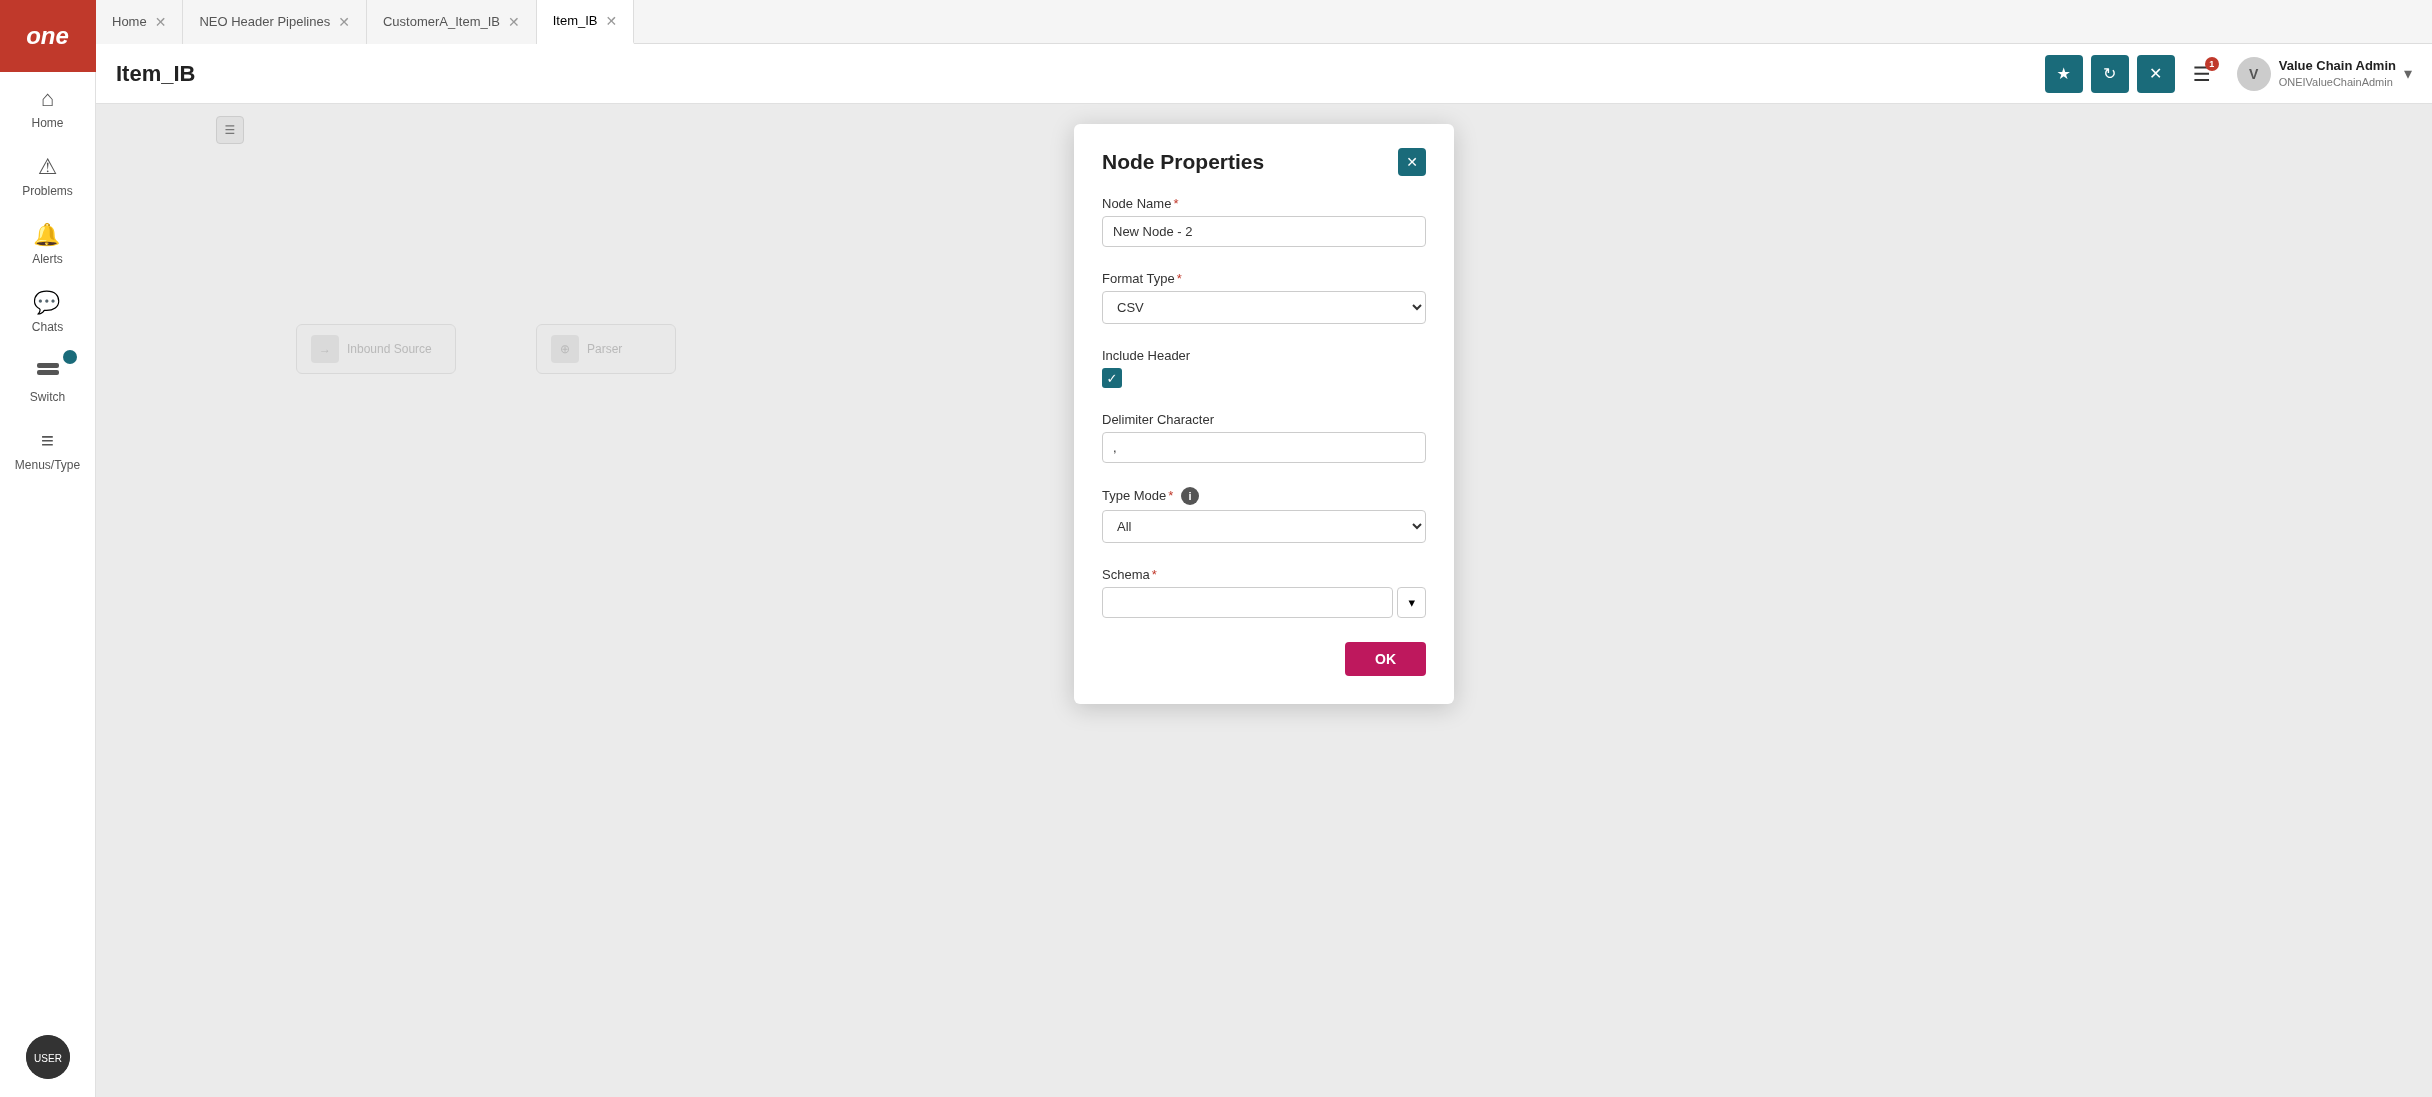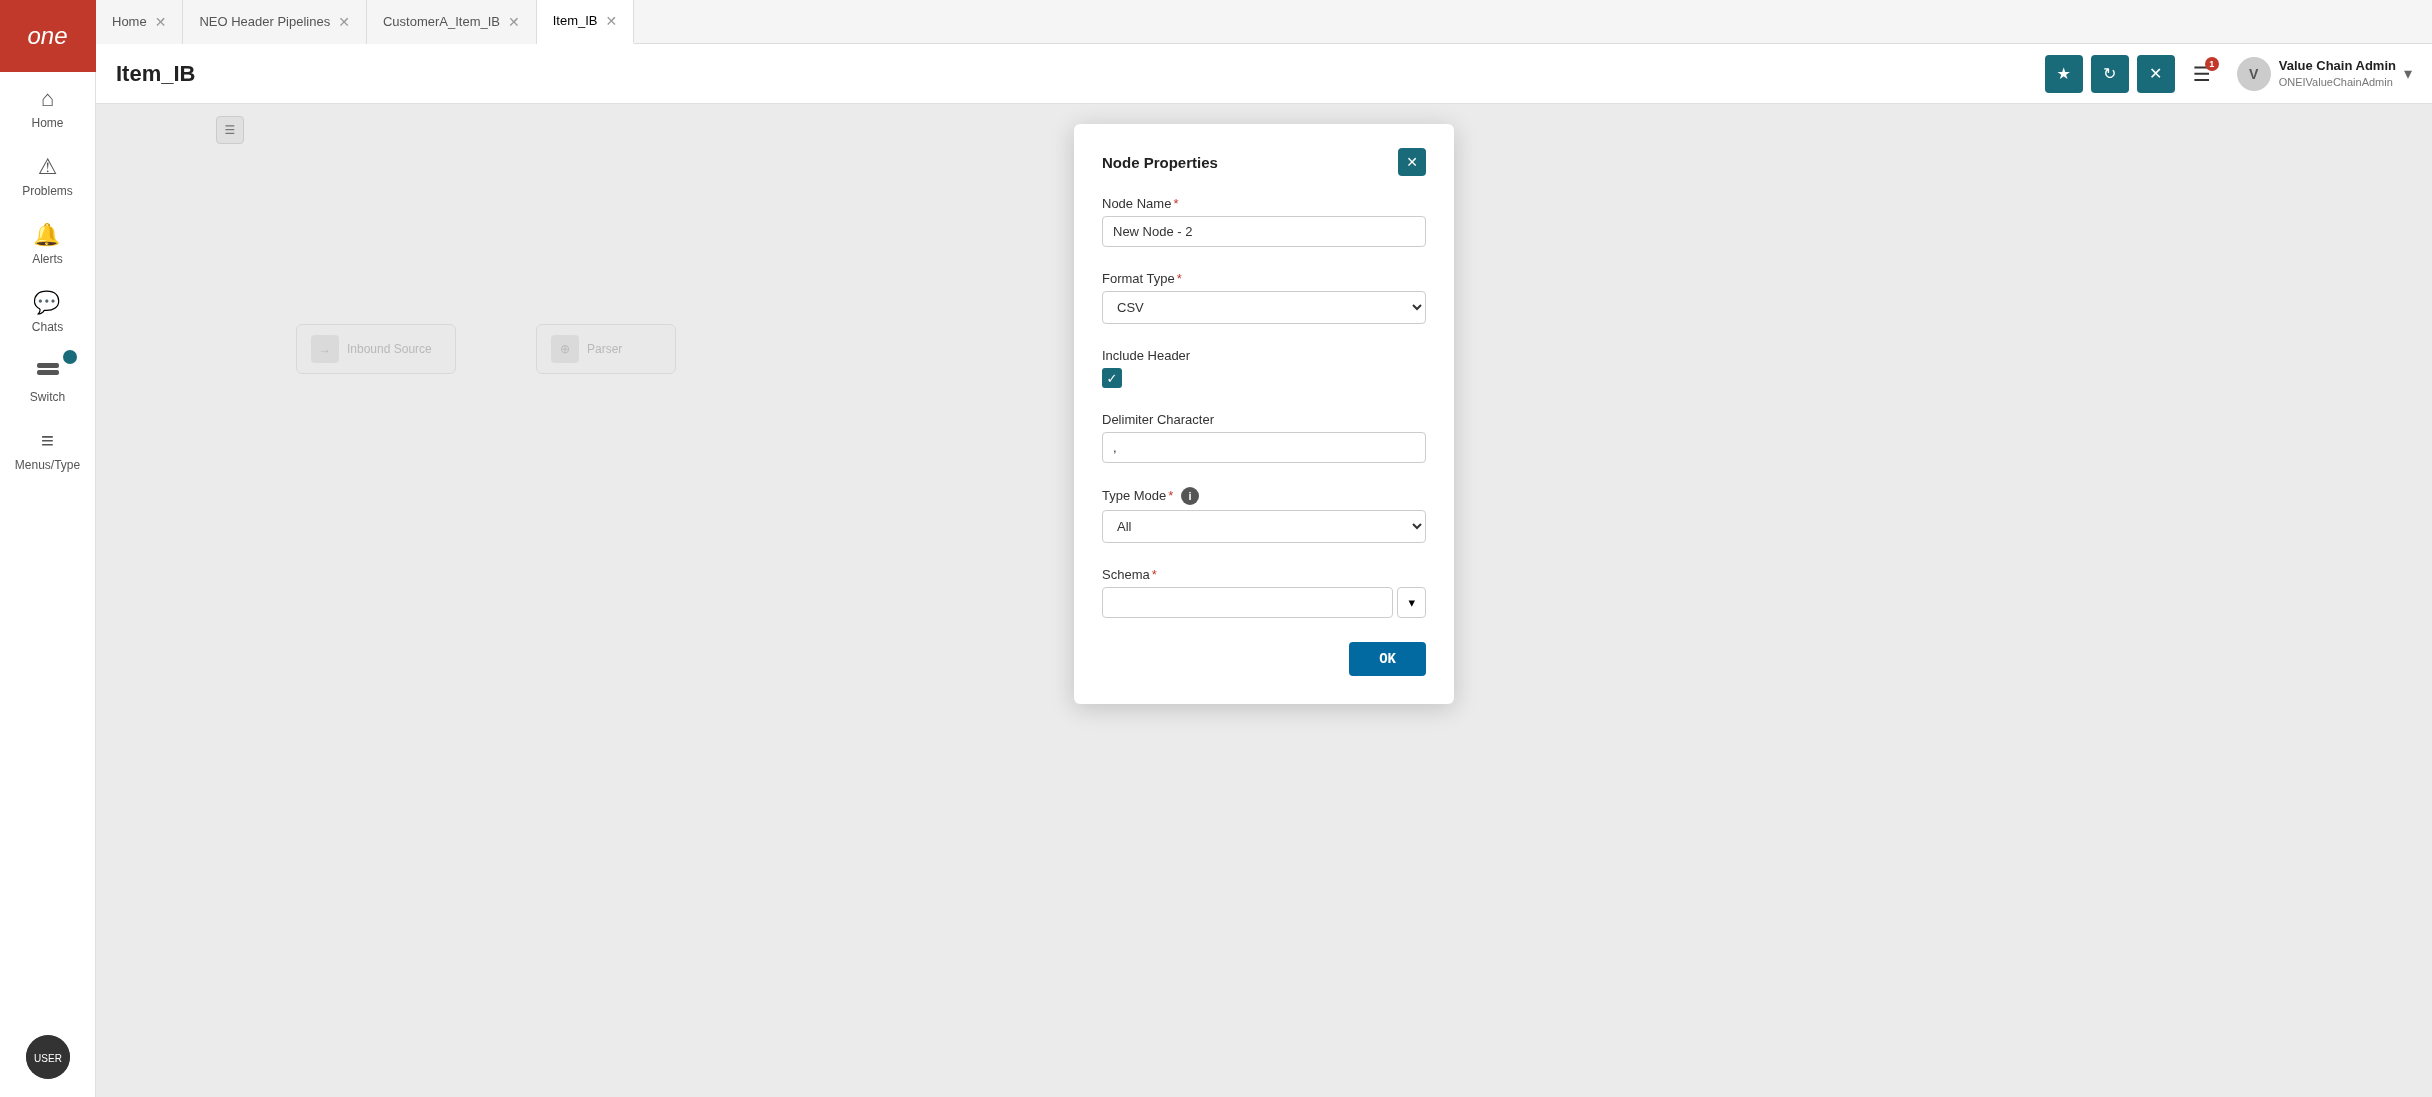--- a/index.html
+++ b/index.html
@@ -19,21 +19,21 @@
     }
     .sidebar-logo {
       width: 96px;
       height: 72px;
       background: #c0392b;
       display: flex;
       align-items: center;
       justify-content: center;
       color: #fff;
       font-size: 24px;
-      font-weight: normal;
+      font-weight: bold;
       flex-shrink: 0;
     }
     .sidebar-logo span { font-style: italic; }
     .sidebar-item {
       display: flex;
       flex-direction: column;
       align-items: center;
       justify-content: center;
       width: 100%;
       padding: 14px 0 10px;
@@ -184,21 +184,21 @@
       position: relative;
       max-height: 580px;
       overflow-y: auto;
     }
     .modal-header {
       display: flex;
       align-items: center;
       justify-content: space-between;
       margin-bottom: 20px;
     }
-    .modal-title { font-size: 15px; font-weight: 600; color: #222; }
+    .modal-title { font-size: 21px; font-weight: 600; color: #222; }
     .modal-close-btn {
       width: 28px; height: 28px;
       background: #1a6b7a; color: #fff;
       border: none; border-radius: 4px;
       cursor: pointer; font-size: 14px;
       display: flex; align-items: center; justify-content: center;
     }
 
     .form-group { margin-bottom: 24px; }
     .form-label {
@@ -239,25 +239,24 @@
     .info-icon {
       display: inline-flex; align-items: center; justify-content: center;
       width: 18px; height: 18px; border-radius: 50%;
       background: #555; color: #fff; font-size: 11px;
       margin-left: 4px; cursor: pointer; font-weight: bold;
     }
 
     .modal-footer { margin-top: 20px; display: flex; justify-content: flex-end; }
     .btn-ok {
       padding: 9px 30px;
-      background: #0369a1; color: #fff;
+      background: #be185d; color: #fff;
       border: none; border-radius: 4px;
       font-size: 14px; font-weight: 600;
       cursor: pointer;
-      font-family: Liberation Mono, monospace;
     }
 
     
     .canvas-node {
       position: absolute;
       background: #e8e8e8;
       border: 1px solid #ccc;
       border-radius: 6px;
       padding: 10px 14px;
       font-size: 12px;

